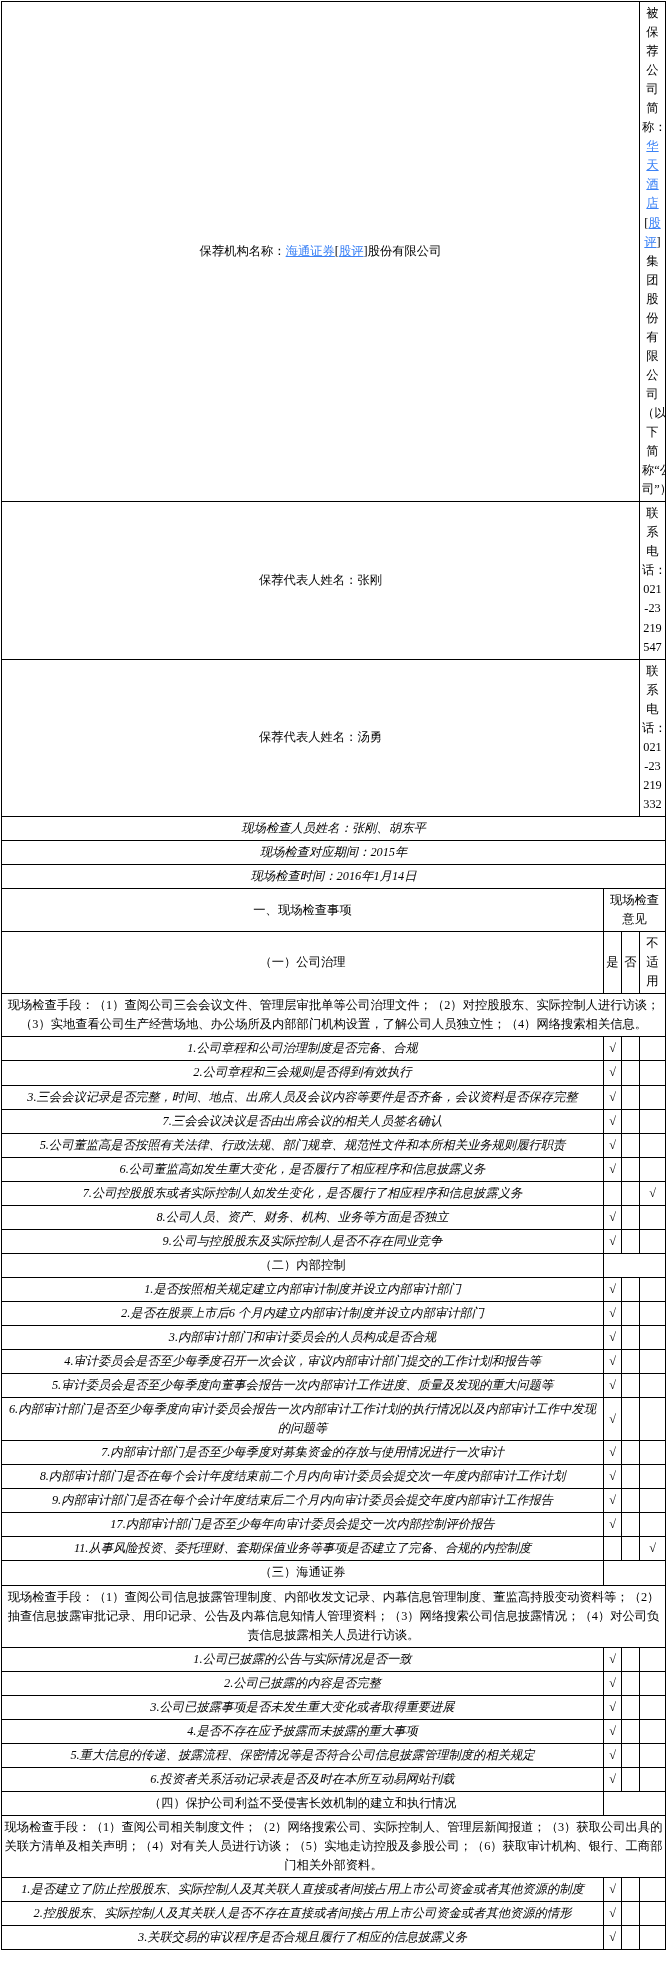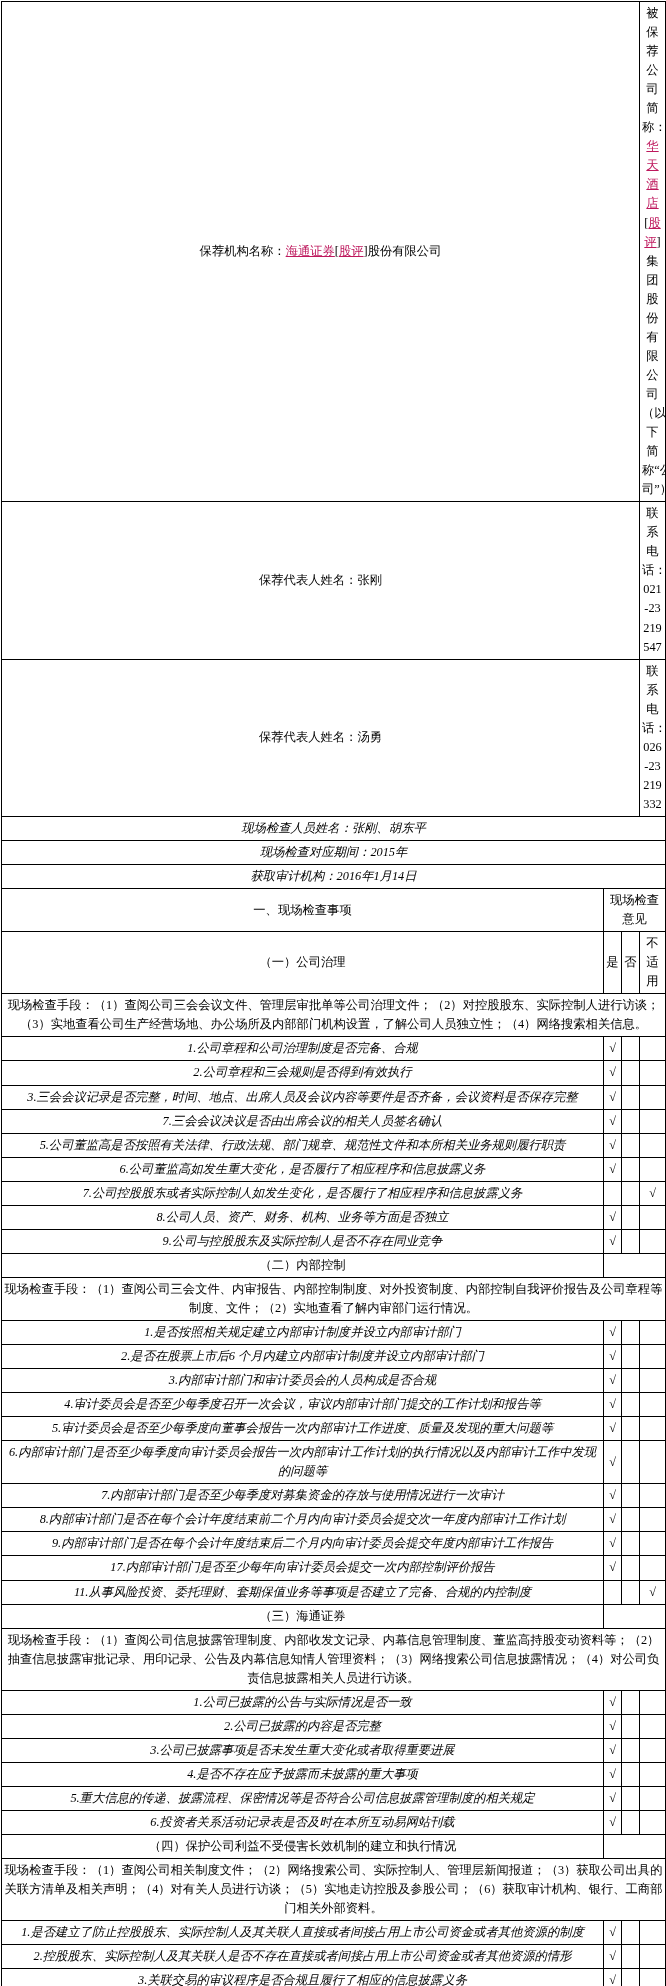--- a/index.html
+++ b/index.html
@@ -73,21 +73,21 @@
     line-height: 1.12;
     font-size: 12.3px;
   }
   td.mark {
     text-align: center;
     vertical-align: middle;
     font-size: 12px;
     padding: 0;
   }
   a.lnk {
-    color: #be185d;
+    color: #3b82f6;
   }
 </style>
 </head>
 <body>
 
 <table class="report">
   <colgroup>
     <col class="c-main">
     <col class="c-yes">
     <col class="c-no">
@@ -97,30 +97,30 @@
       <tr>
         <td class="maincell tall-pad" colspan="3"><span>保荐机构名称：</span><a class="lnk" href="#">海通证券</a><span>[</span><a class="lnk" href="#">股评</a><span>]</span><span>股份有限公司</span></td>
         <td class="side"><span>被保荐公司简称：</span><a class="lnk" href="#">华天酒店</a><span>[</span><a class="lnk" href="#">股评</a><span>]</span><span>集团股份有限公司（以下简称“公司”）</span></td>
       </tr>
       <tr>
         <td class="maincell med-pad" colspan="3">保荐代表人姓名：张刚</td>
         <td class="side">联系电话：021-23219547</td>
       </tr>
       <tr>
         <td class="maincell med-pad" colspan="3">保荐代表人姓名：汤勇</td>
-        <td class="side">联系电话：026-23219332</td>
+        <td class="side">联系电话：021-23219332</td>
       </tr>
       <tr>
         <td class="maincell row-pad" colspan="4">现场检查人员姓名：张刚、胡东平</td>
       </tr>
       <tr>
         <td class="maincell row-pad" colspan="4">现场检查对应期间：2015年</td>
       </tr>
       <tr>
-        <td class="maincell row-pad" colspan="4">获取审计机构：2016年1月14日</td>
+        <td class="maincell row-pad" colspan="4">现场检查时间：2016年1月14日</td>
       </tr>
       <tr>
         <td class="maincell med-pad">一、现场检查事项</td>
         <td class="opinion-head" colspan="3">现场检查意见</td>
       </tr>
       <tr>
         <td class="maincell section-head">（一）公司治理</td>
         <td class="vhead">是</td>
         <td class="vhead">否</td>
         <td class="vhead">不适用</td>
@@ -180,23 +180,20 @@
         <td class="maincell row-pad">9.公司与控股股东及实际控制人是否不存在同业竞争</td>
         <td class="mark">√</td>
         <td class="mark"></td>
         <td class="mark"></td>
       </tr>
       <tr>
         <td class="maincell section-head">（二）内部控制</td>
         <td class="mark" colspan="3"></td>
       </tr>
       <tr>
-        <td class="means" colspan="4">现场检查手段：（1）查阅公司三会文件、内审报告、内部控制制度、对外投资制度、内部控制自我评价报告及公司章程等制度、文件；（2）实地查看了解内审部门运行情况。</td>
-      </tr>
-      <tr>
         <td class="maincell row-pad">1.是否按照相关规定建立内部审计制度并设立内部审计部门</td>
         <td class="mark">√</td>
         <td class="mark"></td>
         <td class="mark"></td>
       </tr>
       <tr>
         <td class="maincell row-pad">2.是否在股票上市后6 个月内建立内部审计制度并设立内部审计部门</td>
         <td class="mark">√</td>
         <td class="mark"></td>
         <td class="mark"></td>

